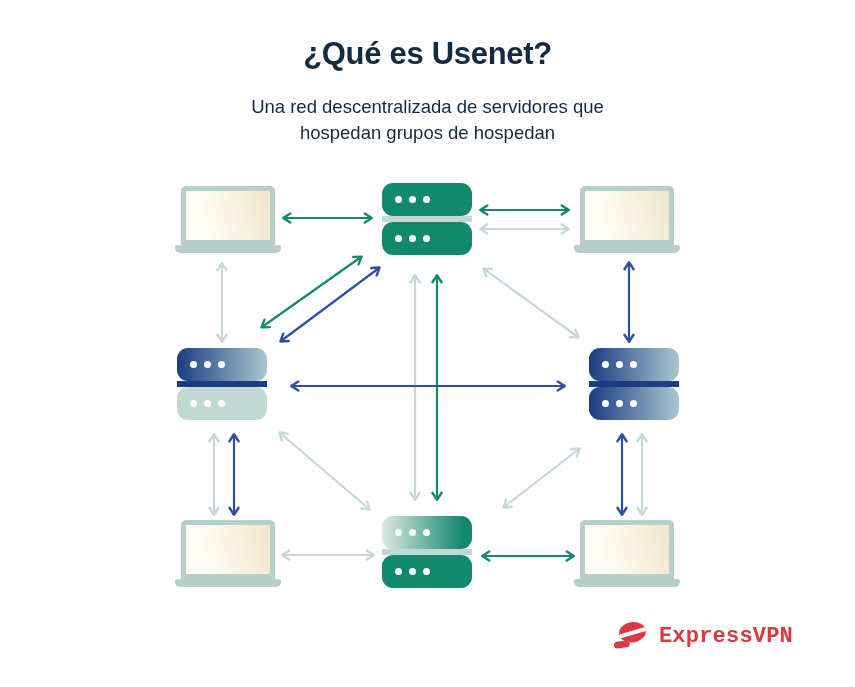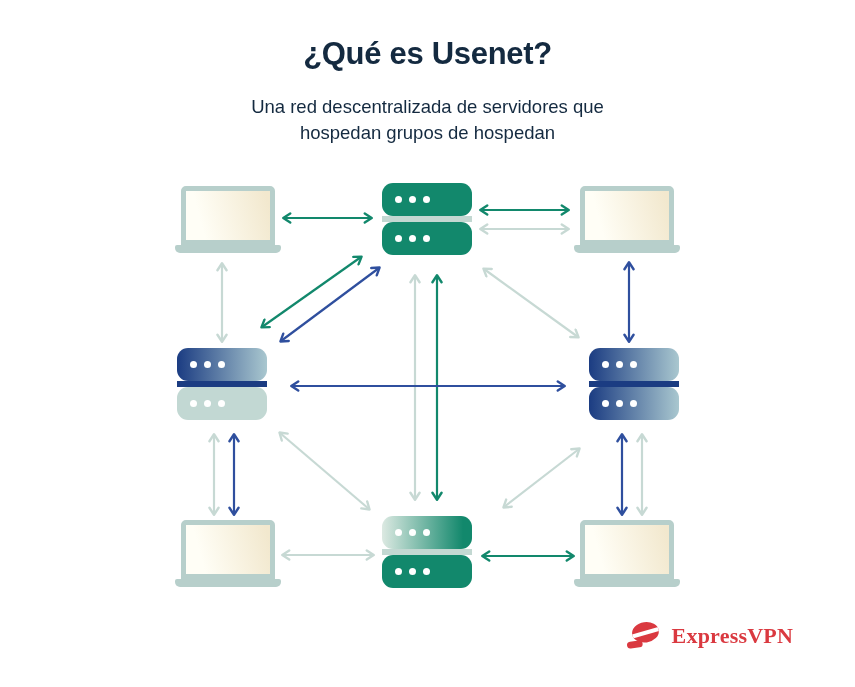--- a/index.html
+++ b/index.html
@@ -61,21 +61,21 @@
   .server.green-grad .band { background:var(--server-band-pale,#C3D8D2); }
   .server.green-grad .unit:last-child { background:var(--green,#12886C); }
   
   .footer {
     position:absolute; right:62px; top:616px;
     display:flex; align-items:center; gap:9px; height:40px;
   }
   .logo-mark { width:37px; height:32px; }
   .red-fill { fill:var(--logo-red,#DA3940); }
   .wordmark {
-    font-family:Liberation Serif, serif; font-weight:700;
+    font-family:Liberation Mono, monospace; font-weight:700;
     font-size:22px; letter-spacing:0.2px; color:var(--logo-red,#DA3940);
   }
 </style>
 </head>
 <body>
 
 <div class="page">
 
   <div class="header">
     <h1 class="title">¿Qué es Usenet?</h1>

